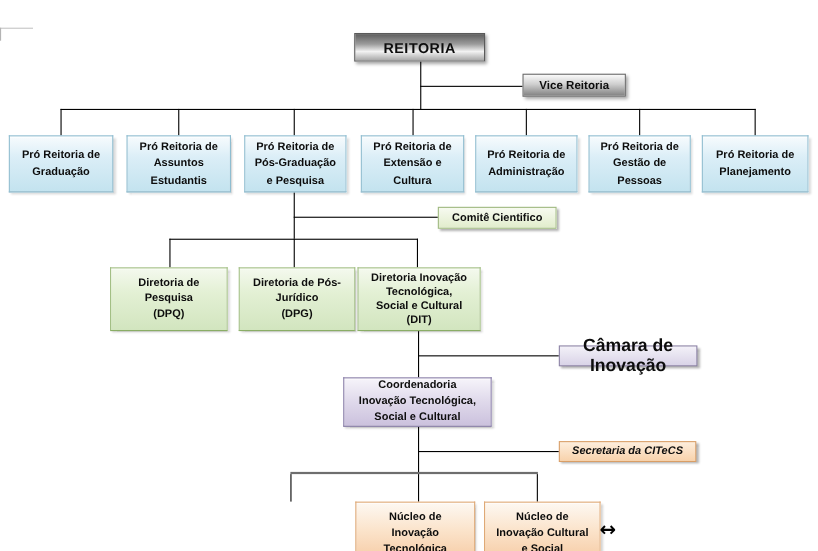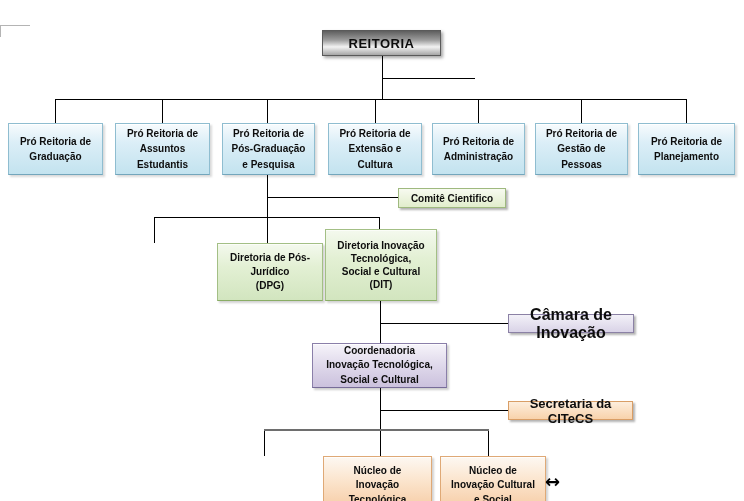--- a/index.html
+++ b/index.html
@@ -48,21 +48,22 @@
   
   .orange{
     background:linear-gradient(180deg,#fdf8f2 0%,#fbe3ca 45%,#f5c79e 100%);
     border:1px solid #dfa976;border-bottom-color:#cf9260;
     box-shadow:2px 2px 2px rgba(0,0,0,.18), inset 0 1px 0 #fffdfb;
     font-size:10px;line-height:1.42;
   }
   .tag-orange{
     background:linear-gradient(180deg,#fdeedd 0%,#f8d2ab 100%);
     border:1px solid #d99e66;box-shadow:2px 2px 2px rgba(0,0,0,.3);
-    font-size:13px;
+    font-size:10px;
+    font-style:italic;
   }
   
   .metal-dark{
     background:linear-gradient(180deg,#5e5e5e 0%,#9c9c9c 38%,#f2f2f2 66%,#a6a6a6 100%);
     border:1px solid #5a5a5a;box-shadow:2px 2px 3px rgba(0,0,0,.35);
     font-size:13px;letter-spacing:.5px;
   }
   .metal-light{
     background:linear-gradient(180deg,#fafafa 0%,#cfcfcf 45%,#828282 100%);
     border:1px solid #6b6b6b;box-shadow:2px 2px 3px rgba(0,0,0,.35);
@@ -113,20 +114,21 @@
   <div class="ln" style="left:380px;top:363px;width:1px;height:42px"></div>
   <div class="ln" style="left:380px;top:385px;width:128px;height:1px"></div>
 
   <div class="ln ln-gray" style="left:264px;top:404px;width:225px;height:2px"></div>
   <div class="ln" style="left:264px;top:406px;width:1px;height:25px"></div>
   <div class="ln" style="left:380px;top:406px;width:1px;height:25px"></div>
   <div class="ln" style="left:488px;top:406px;width:1px;height:25px"></div>
 
   <div class="node metal-dark" style="left:322px;top:5px;width:119px;height:26px">REITORIA</div>
 
+  <div class="node metal-light" style="left:475px;top:42px;width:94px;height:21px">Vice Reitoria</div>
 
   <div class="node blue" style="left:8px;top:98px;width:95px;height:52px">Pró Reitoria de
 Graduação</div>
   <div class="node blue" style="left:115px;top:98px;width:95px;height:52px">Pró Reitoria de
 Assuntos
 Estudantis</div>
   <div class="node blue" style="left:222px;top:98px;width:93px;height:52px">Pró Reitoria de
 Pós-Graduação
 e Pesquisa</div>
   <div class="node blue" style="left:328px;top:98px;width:94px;height:52px">Pró Reitoria de
@@ -135,24 +137,27 @@
   <div class="node blue" style="left:432px;top:98px;width:93px;height:52px">Pró Reitoria de
 Administração</div>
   <div class="node blue" style="left:535px;top:98px;width:93px;height:52px">Pró Reitoria de
 Gestão de
 Pessoas</div>
   <div class="node blue" style="left:638px;top:98px;width:97px;height:52px">Pró Reitoria de
 Planejamento</div>
 
   <div class="node tag-green" style="left:398px;top:163px;width:108px;height:20px">Comitê Cientifico</div>
 
+  <div class="node green" style="left:100px;top:218px;width:107px;height:58px">Diretoria de
+Pesquisa
+(DPQ)</div>
   <div class="node green" style="left:217px;top:218px;width:106px;height:58px">Diretoria de Pós-
 Jurídico
 (DPG)</div>
-  <div class="node green" style="left:325px;top:204px;width:112px;height:72px;line-height:1.3">Diretoria Inovação
+  <div class="node green" style="left:325px;top:218px;width:112px;height:58px;line-height:1.3">Diretoria Inovação
 Tecnológica,
 Social e Cultural
 (DIT)</div>
 
   <div class="node tag-purple" style="left:508px;top:289px;width:126px;height:19px">Câmara de Inovação</div>
 
   <div class="node purple" style="left:312px;top:318px;width:135px;height:45px">Coordenadoria
 Inovação Tecnológica,
 Social e Cultural</div>
 

